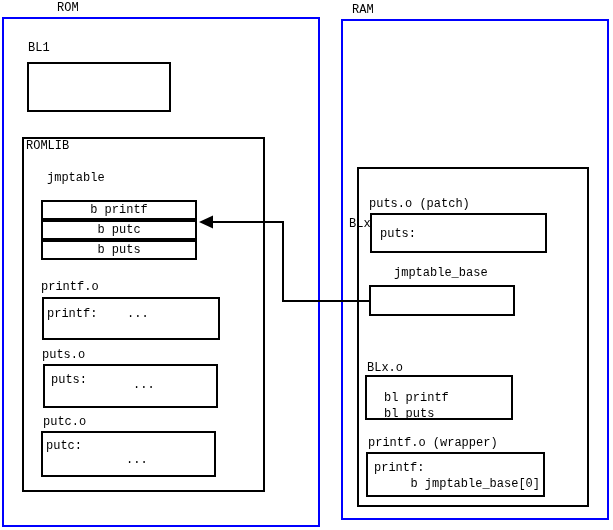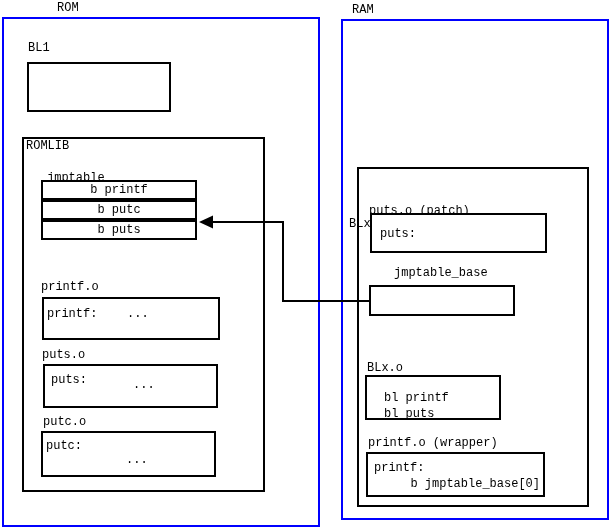--- a/index.html
+++ b/index.html
@@ -17,41 +17,41 @@
   .ram-title   { left:352px; top:3px;  }
   .rom-region  { left:2px;   top:17px;  width:318px; height:510px; }
   .ram-region  { left:341px; top:19px;  width:268px; height:501px; }
 
   .bl1-label   { left:28px;  top:41px;  }
   .bl1-box     { left:27px;  top:62px;  width:144px; height:50px; }
   .romlib-label{ left:26px;  top:119px;margin-top:20px; }
   .romlib-box  { left:22px;  top:137px; width:243px; height:355px; background:transparent; }
 
   .jmptable-label { left:47px; top:171px; }
-  .jmptable    { position:absolute; left:41px; top:180px; width:156px; }
+  .jmptable    { position:absolute; left:41px; top:200px; width:156px; }
   .jmptable .row {
     height:20px; border:2px solid #000000; background:#ffffff;
     text-align:center; line-height:16px;
   }
 
   .printf-o-label { left:41px; top:280px; }
   .printf-o-box   { left:42px; top:297px; width:178px; height:43px; }
   .puts-o-label   { left:42px; top:348px; }
   .puts-o-box     { left:43px; top:364px; width:175px; height:44px; }
   .putc-o-label   { left:43px; top:415px; }
   .putc-o-box     { left:41px; top:431px; width:175px; height:46px; }
 
   .blx-box        { left:357px; top:167px; width:232px; height:340px; background:transparent; }
   .blx-label      { left:349px; top:176px;margin-top:41px; }
-  .puts-patch-label { left:369px; top:204px; }
+  .puts-patch-label { left:369px; top:197px; }
   .puts-patch-box { left:370px; top:213px; width:177px; height:40px; }
   .jb-label       { left:394px; top:266px; }
   .jb-box         { left:369px; top:285px; width:146px; height:31px; }
   .blxo-label     { left:367px; top:361px; }
-  .blxo-box       { left:365px; top:375px; width:136px; height:45px; }
+  .blxo-box       { left:365px; top:375px; width:148px; height:45px; }
   .wrapper-label  { left:368px; top:436px; }
   .wrapper-box    { left:366px; top:452px; width:179px; height:45px; }
 
   .arrow-overlay { position:absolute; left:0; top:0; pointer-events:none; }
 </style>
 </head>
 <body>
 
 <div class="canvas">
 

